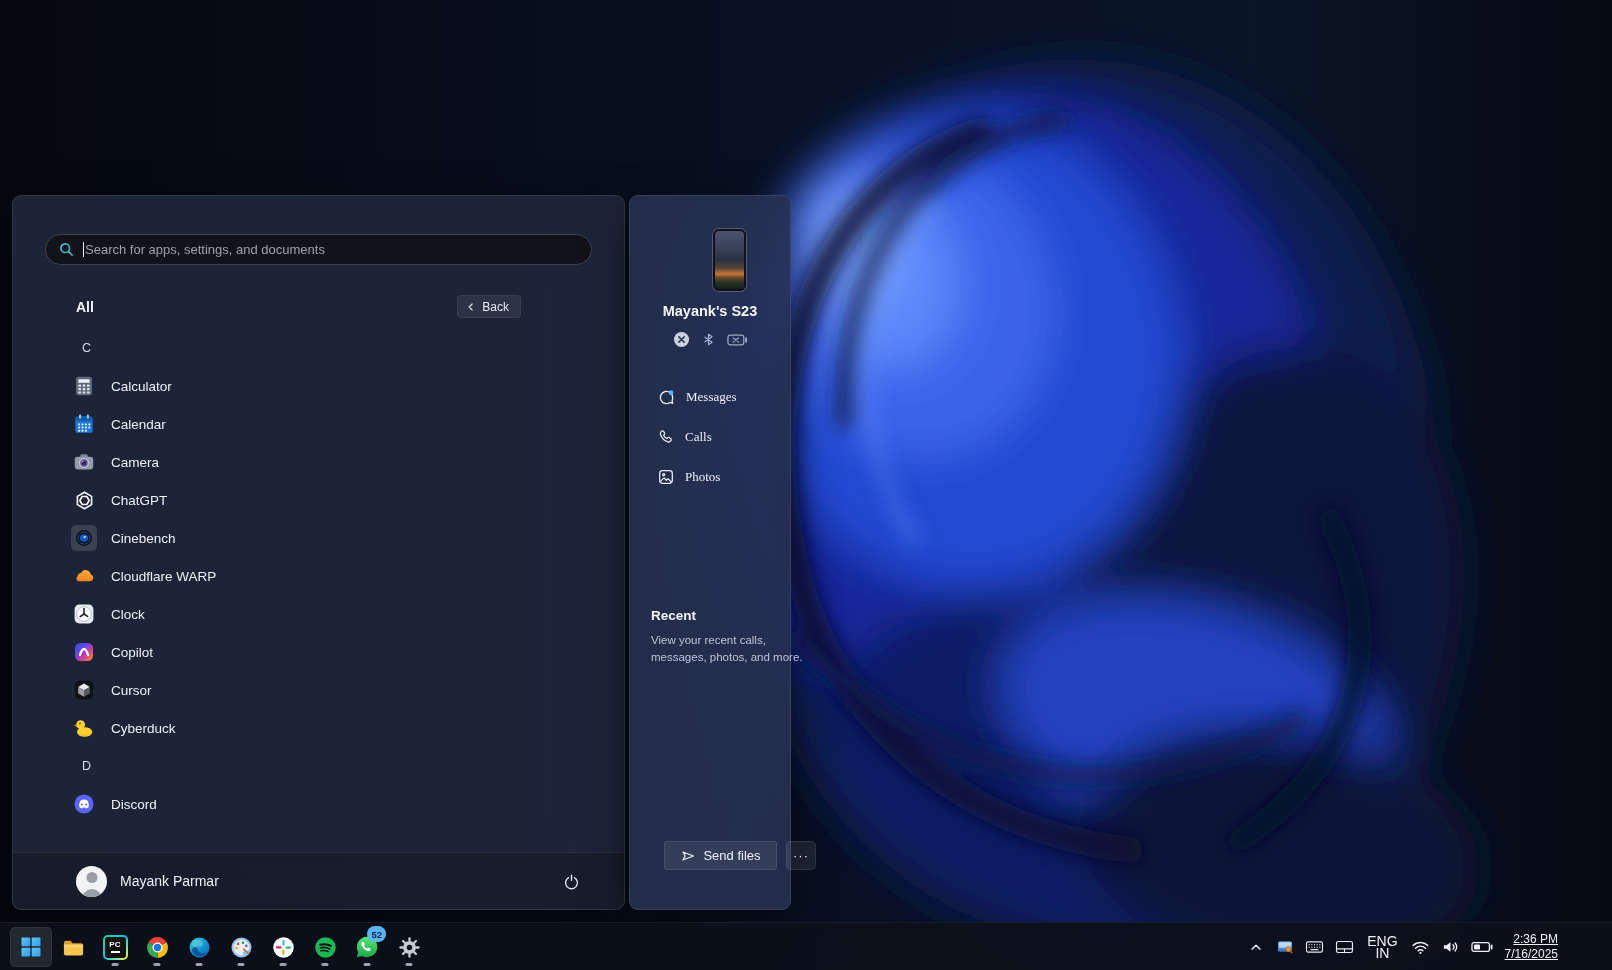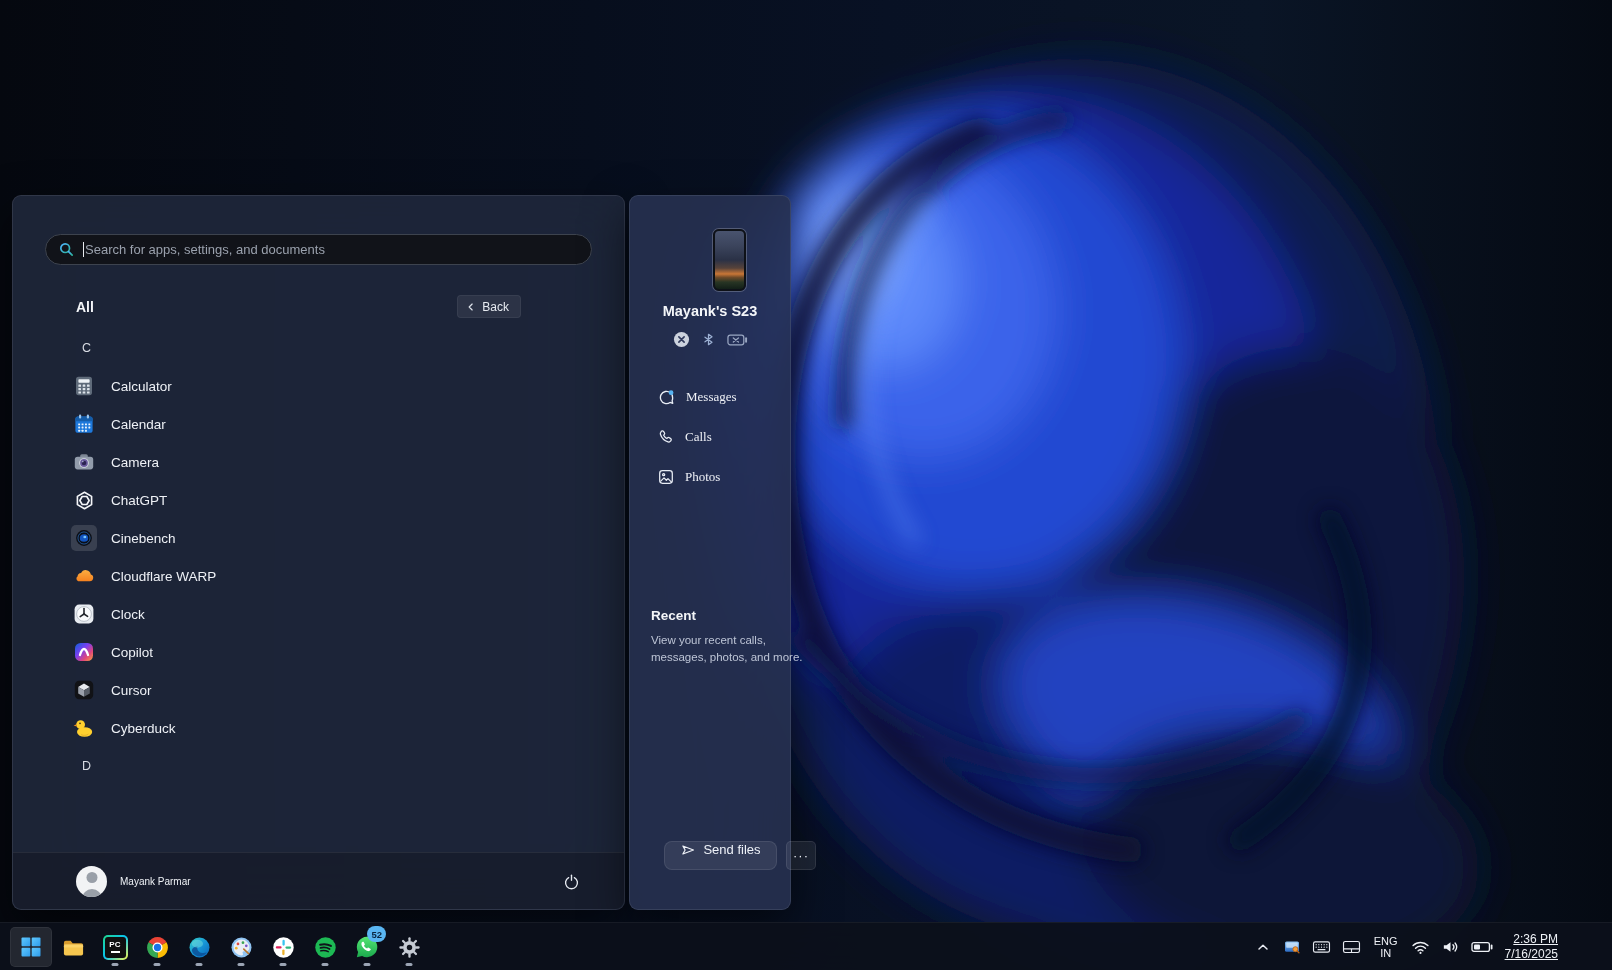--- a/index.html
+++ b/index.html
@@ -48,41 +48,41 @@
   
   .user-bar { position:absolute; left:0; right:0; bottom:0; height:57px;
     border-top:1px solid rgba(255,255,255,.07); background:rgba(15,18,26,.35);
     border-radius:0 0 9px 9px; display:flex; align-items:center; }
   .avatar { position:relative; width:31px; height:31px; border-radius:50%; background:#f2f3f5;
     margin-left:63px; overflow:hidden; flex:0 0 auto; }
   .avatar::before { content:""; position:absolute; left:50%; top:6px; transform:translateX(-50%);
     width:11px; height:11px; border-radius:50%; background:#999fa8; }
   .avatar::after { content:""; position:absolute; left:50%; bottom:-4px; transform:translateX(-50%);
     width:20px; height:12px; border-radius:10px 10px 0 0; background:#999fa8; }
-  .user-name { margin-left:13px; color:#eef1f6; font-size:10px; }
+  .user-name { margin-left:13px; color:#eef1f6; font-size:14px; }
   .power-btn { position:absolute; right:36px; width:34px; height:34px; border-radius:5px;
     display:flex; align-items:center; justify-content:center; }
 
   
   .phone-thumb { position:absolute; left:83px; top:33px; width:33px; height:62px; border-radius:6px;
     background:linear-gradient(180deg,#49536e 0%,#3b445c 26%,#2a3146 50%,#57433a 64%,#c97636 74%,#6e4a28 80%,#283524 88%,#121f18 100%);
     border:2px solid #0e1117; box-shadow:0 0 0 1px rgba(255,255,255,.22); }
   .device-name { position:absolute; left:0; right:0; top:107px; text-align:center;
     color:#f4f6f9; font-size:14.5px; font-weight:700; }
   .status-row { position:absolute; left:0; right:0; top:135px; display:flex;
     justify-content:center; align-items:center; gap:11px; }
   .shortcuts { position:absolute; left:0; right:0; top:181px; }
   .shortcut { height:40px; display:flex; align-items:center; padding-left:27px;font-family:Liberation Serif, serif; }
   .shortcut .slabel { margin-left:10px; color:#eef1f6; font-size:13px; }
   .recent-title { position:absolute; left:21px; top:412px; color:#f3f5f8; font-size:13.5px; font-weight:700; }
   .recent-desc { position:absolute; left:21px; top:436px; width:160px; color:#bdc5d6;
     font-size:11.5px; line-height:16.5px; }
   .send-files-btn { position:absolute; left:34px; top:645px; width:113px; height:29px;
-    background:rgba(255,255,255,.08); border:1px solid rgba(255,255,255,.09); border-radius:8px;
-    display:flex; justify-content:center; gap:7px; color:#eef2f8; font-size:13px; }
+    background:rgba(255,255,255,.08); border:1px solid rgba(255,255,255,.09); border-radius:3px;
+    display:flex; align-items:center; justify-content:center; gap:7px; color:#eef2f8; font-size:13px; }
   .more-btn { position:absolute; left:156px; top:645px; width:30px; height:29px;
     background:rgba(255,255,255,.08); border:1px solid rgba(255,255,255,.09); border-radius:5px;
     display:flex; align-items:center; justify-content:center; color:#eef2f8; font-size:13px;
     letter-spacing:1px; line-height:1; }
 
   
   .taskbar { position:absolute; left:0; right:0; bottom:0; height:48px;
     background:rgba(12,16,27,.94); backdrop-filter:blur(24px);
     border-top:1px solid rgba(255,255,255,.05); }
   .tb-apps { position:absolute; left:10px; top:4px; display:flex; }
@@ -97,21 +97,21 @@
   .pycharm { width:25px; height:25px; border-radius:5px; padding:2px;
     background:linear-gradient(135deg,#21d789 0%,#07c3f2 48%,#fcf84a 100%); }
   .pycharm .in { width:100%; height:100%; border-radius:3px; background:#101010;
     display:flex; flex-direction:column; align-items:center; justify-content:center; }
   .pycharm .in b { color:#fff; font-size:8px; letter-spacing:.3px; line-height:1; }
   .pycharm .in i { display:block; width:9px; height:1.5px; background:#fff; margin-top:2px; }
 
   .tray { position:absolute; right:50px; top:0; height:48px; display:flex; align-items:center; gap:5px; }
   .tray-item { height:36px; min-width:24px; padding:0 3px; border-radius:4px;
     display:flex; align-items:center; justify-content:center; }
-  .lang { flex-direction:column; color:#eef1f6; font-size:11px; line-height:12px; text-align:right; padding:0 5px; }
+  .lang { flex-direction:column; color:#eef1f6; font-size:14px; line-height:12px; text-align:right; padding:0 5px; }
   .clock { flex-direction:column; color:#eef1f6; font-size:12px; line-height:15px;
     text-align:right; align-items:flex-end; padding:0 4px;text-decoration:underline; }
 
   svg { display:block; }
 </style>
 </head>
 <body>
 
 <div class="stage">
 
@@ -344,20 +344,31 @@
             <path d="M9 18.6 c2.6 1.2 5.4 1 7.4-.6" stroke="#e7b32a" stroke-width="1" fill="none"></path>
           </svg>
         </div>
         <span class="applabel">Cyberduck</span>
       </div>
 
       <div class="row letter">
         <span>D</span>
       </div>
 
+      <div class="row app">
+        <div class="appicon">
+          <svg viewBox="0 0 24 24" width="24" height="24">
+            <circle cx="12" cy="12" r="9.6" fill="#5865f2"></circle>
+            <path d="M7.4 15.2 c-.6-3 .1-5.4 1.4-6.8 1-.5 2-.8 3.2-.9 1.2.1 2.2.4 3.2.9 1.3 1.4 2 3.8 1.4 6.8 -.9.7-1.9 1.1-2.9 1.3l-.5-1c-.8.2-1.6.2-2.4 0l-.5 1c-1-.2-2-.6-2.9-1.3z" fill="#fff"></path>
+            <circle cx="9.8" cy="12.6" r="1" fill="#5865f2"></circle>
+              <circle cx="14.2" cy="12.6" r="1" fill="#5865f2"></circle>
+          </svg>
+        </div>
+        <span class="applabel">Discord</span>
+      </div>
 
     </div>
 
     <div class="user-bar">
       <div class="avatar"></div>
       <span class="user-name">Mayank Parmar</span>
       <div class="power-btn">
         <span>
           <svg viewBox="0 0 20 20" width="17" height="17" fill="none" stroke="#e6eaf1" stroke-width="1.6" stroke-linecap="round">
             <path d="M6.6 5.4 a7 7 0 1 0 6.8 0"></path>

